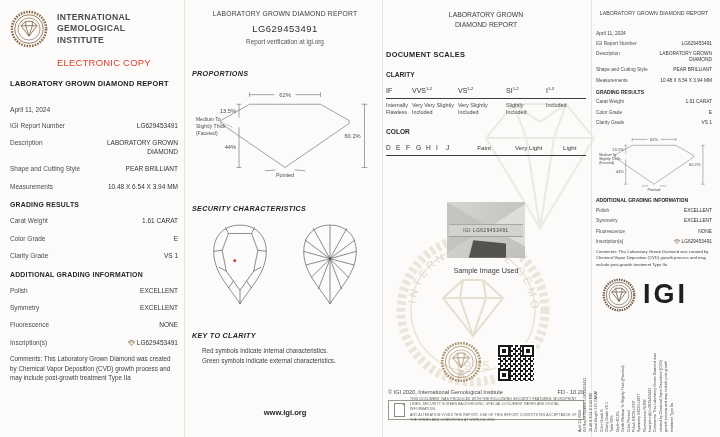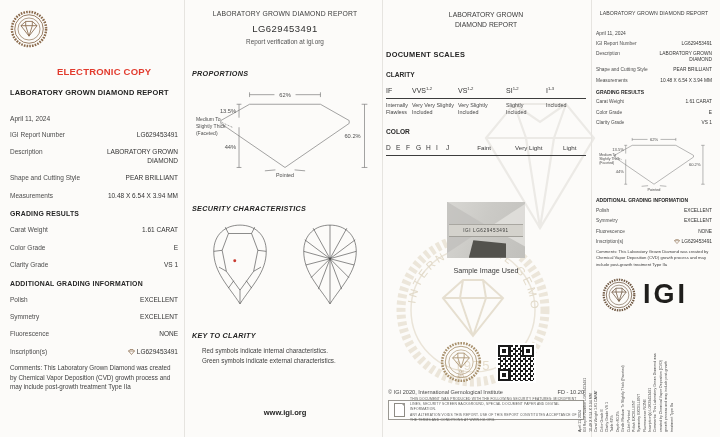--- a/index.html
+++ b/index.html
@@ -7,21 +7,21 @@
   #page{position:relative;width:720px;height:437px;background:#fcfbf9;overflow:hidden;
         color:#3c3c3c;}
   .fold{position:absolute;top:0;bottom:0;width:1px;background:#e6e4e0;}
   .krow{display:flex;justify-content:space-between;align-items:flex-start;margin-top:9px;}
   .krow .k{font-size:6.5px;color:#4c4c4c;}
   .krow .v{font-size:6.5px;color:#333;text-align:right;max-width:84px;line-height:1.3;}
   
   #panel-left{position:absolute;left:10px;top:10px;width:168px;}
   .logo-row{display:flex;align-items:center;gap:9px;}
   .brand-lines{font-size:8.6px;font-weight:700;color:#4a4a4a;line-height:1.3;letter-spacing:.3px;}
-  .ecopy{margin-top:18px;margin-left:47px;font-size:9.5px;font-weight:700;letter-spacing:.2px;}
+  .ecopy{margin-top:9px;margin-left:47px;font-size:9.5px;font-weight:400;letter-spacing:.2px;}
   .report-title{margin-top:11px;font-size:7.4px;font-weight:700;color:#232323;letter-spacing:.2px;}
   .date-line{margin-top:18px;font-size:6.6px;color:#444;}
   .sec-title{margin-top:10px;font-size:6.9px;font-weight:700;color:#262626;letter-spacing:.2px;}
   .comments{margin-top:7px;font-size:6.3px;line-height:1.5;color:#3e3e3e;}
   .insc-ico{display:inline-block;vertical-align:-1px;margin-right:2px;}
   
   #panel-prop{position:absolute;left:192px;top:10px;width:186px;height:417px;}
   .p2-head{text-align:center;}
   .p2-title{font-size:6.8px;color:#3a3a3a;letter-spacing:.2px;}
   .p2-num{margin-top:6px;font-size:9.5px;color:#2f2f2f;letter-spacing:.5px;}
@@ -127,20 +127,25 @@
   <div id="panel-left">
     <div class="logo-row">
       <svg class="rosette" width="38" height="38" viewBox="0 0 40 40">
         <g stroke="#8a6a4c" fill="none">
           <circle cx="20" cy="20" r="18" stroke-width="2.6" stroke-dasharray="1.7 1.2"></circle>
           <circle cx="20" cy="20" r="15" stroke-width="0.9"></circle>
           <circle cx="20" cy="20" r="11.6" stroke-width="0.7"></circle>
           <path d="M11.5 16.5 L16.5 12 L23.5 12 L28.5 16.5 L20 27.5 Z M11.5 16.5 L28.5 16.5 M16.5 12 L16.5 16.5 M23.5 12 L23.5 16.5 M16.5 16.5 L20 27.5 M23.5 16.5 L20 27.5" stroke-width="0.9"></path>
         </g>
       </svg>
+      <div class="brand-lines">
+        <div>INTERNATIONAL</div>
+        <div>GEMOLOGICAL</div>
+        <div>INSTITUTE</div>
+      </div>
     </div>
     <div class="ecopy" style="color:#e23b2e">ELECTRONIC COPY</div>
     <div class="report-title">LABORATORY GROWN DIAMOND REPORT</div>
     <div class="date-line">April 11, 2024</div>
 
     <div class="krow">
       <span class="k">IGI Report Number</span>
       <span class="v">LG629453491</span>
     </div>
     <div class="krow">

